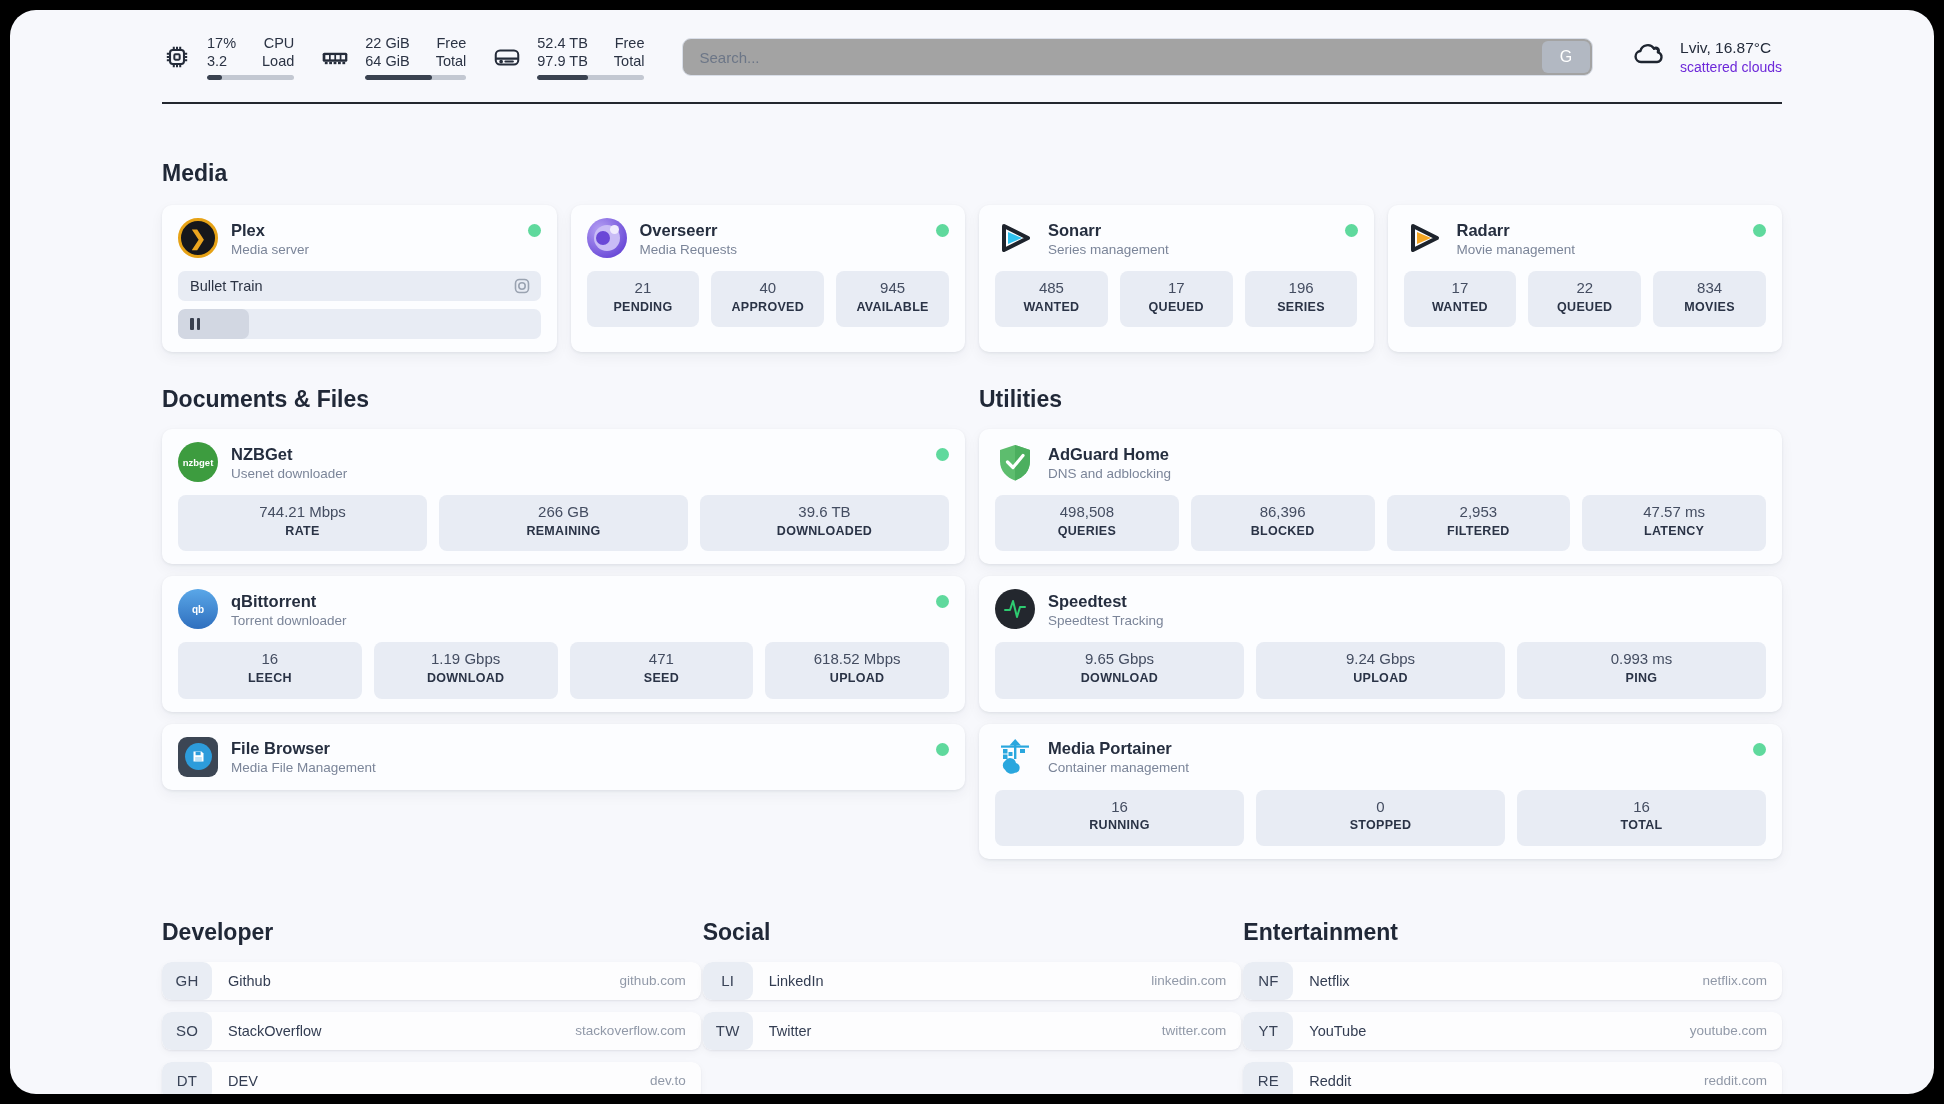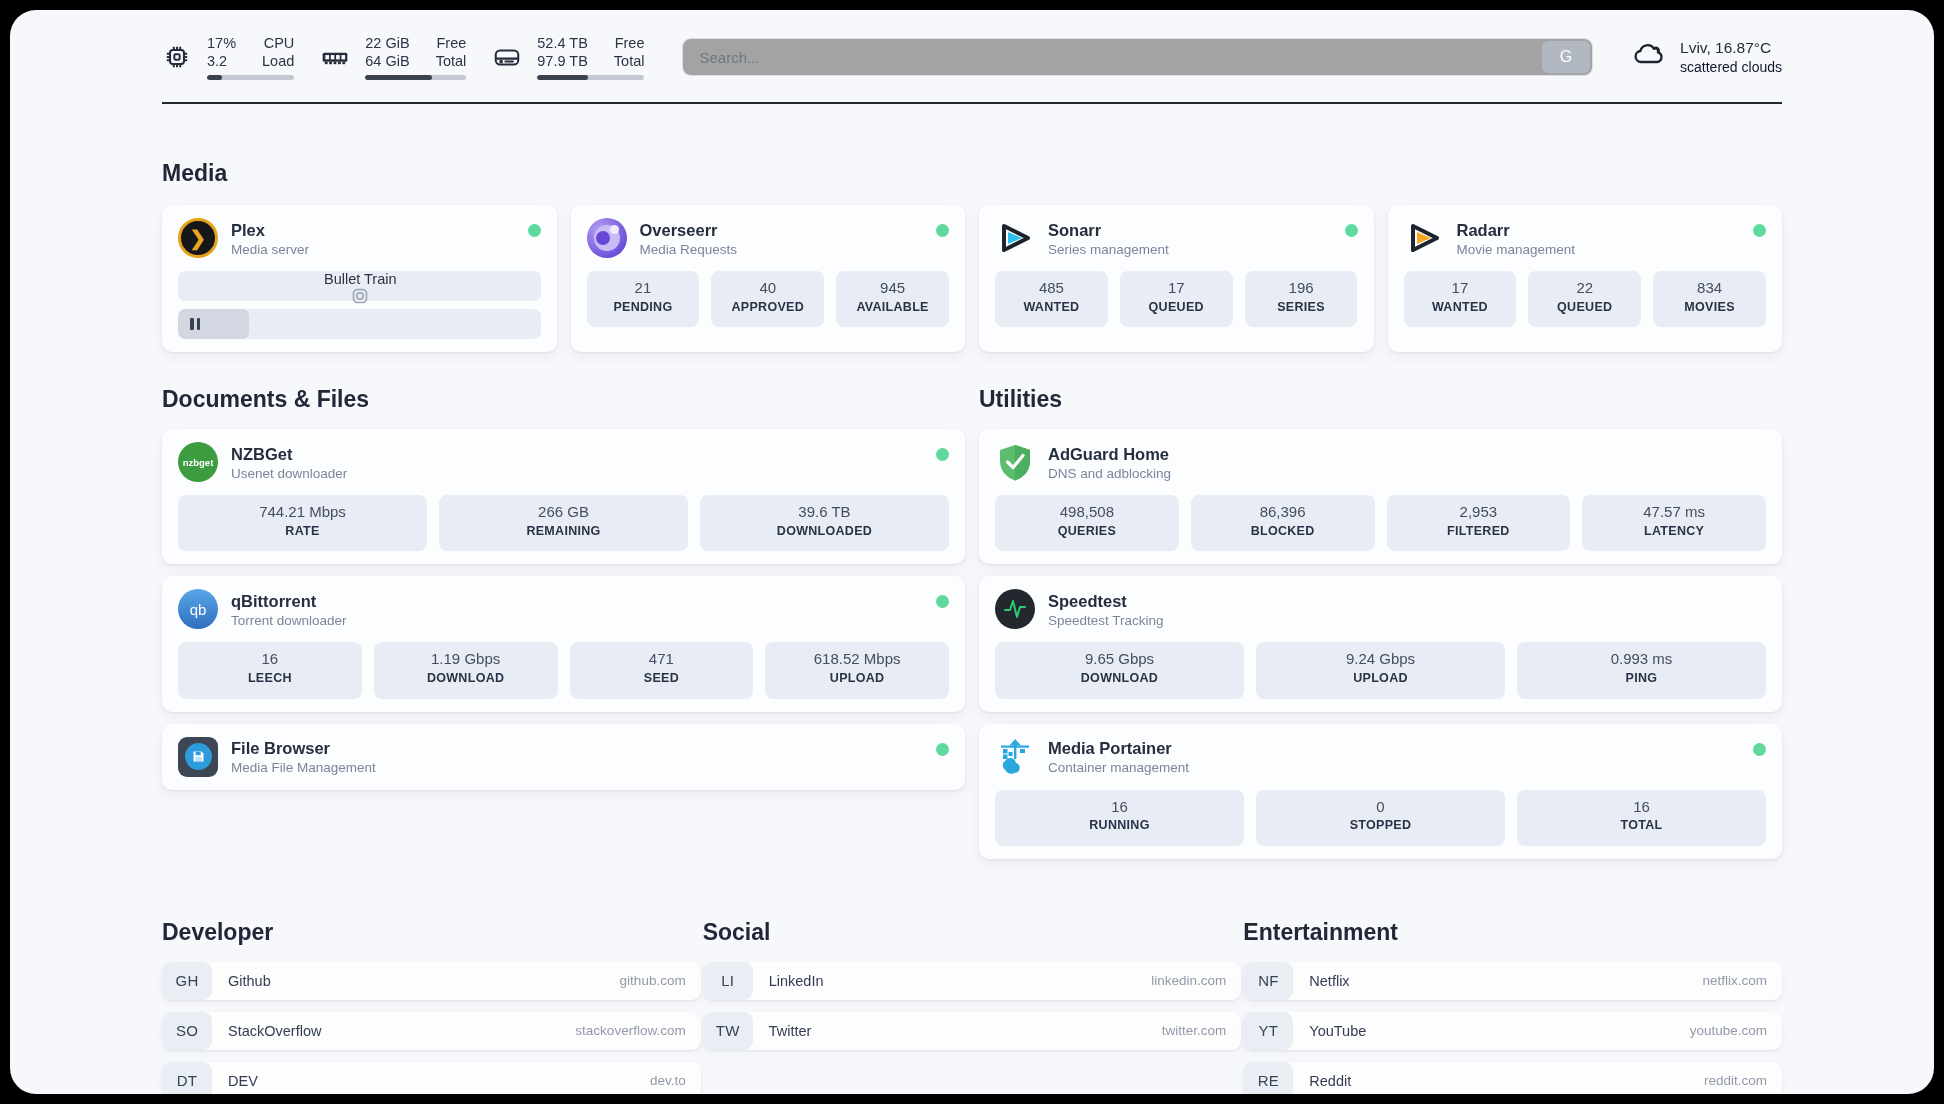--- a/index.html
+++ b/index.html
@@ -21,21 +21,21 @@
 
   .search-wrap { flex:1; margin:0 38px; position:relative; }
   .search-input { width:100%; height:38px; border:1px solid #d9dee8; border-radius:9px; background:#a3a3a3;
     font-family:"Liberation Sans",sans-serif; font-size:15px; color:#2b3344; padding:0 60px 0 16px; outline:none; }
   .search-input::placeholder { color:#6c7687; }
   .search-btn { position:absolute; right:3px; top:3px; bottom:3px; width:48px; background:#b2b8c2; border:none;
     border-radius:6px; color:#fff; font-size:16px; font-family:"Liberation Sans",sans-serif; cursor:pointer; }
 
   .weather { display:flex; align-items:center; gap:13px; white-space:nowrap; }
   .weather-line1 { font-size:15.5px; color:#242c3b; font-weight:500; }
-  .weather-line2 { font-size:14px; color:#0f172a; margin-top:2px; }
+  .weather-line2 { font-size:14px; color:#6d28d9; margin-top:2px; }
 
   .divider { margin-top:22px; border-bottom:2px solid #23272f; }
 
   
   h2.section-title { font-size:23px; font-weight:600; color:#202837; }
   .media-title { margin-top:56px; margin-bottom:18px; }
   .media-grid { display:grid; grid-template-columns:repeat(4,1fr); gap:14px; }
 
   .card { background:var(--cardBg,#fcfdff); border-radius:10px; padding:13px 16px;
     box-shadow:0 1px 3px rgba(25,33,52,.08), 0 5px 14px rgba(25,33,52,.05); cursor:pointer; }
@@ -45,21 +45,21 @@
   .card-sub { font-size:13.5px; color:#7b8599; margin-top:1px; }
   .dot { width:13px; height:13px; border-radius:50%; background:var(--accentGreen,#5fd99d); margin-left:auto; align-self:flex-start; margin-top:6px; }
 
   .stats-row { display:flex; gap:12px; margin-top:13px; }
   .tile { flex:1; background:var(--tileBg,#e8ecf4); border-radius:8px; padding:7px 6px 12px; text-align:center; }
   .tile-value { font-size:15px; color:#444d61; line-height:1.35; }
   .tile-label { font-size:12.5px; font-weight:700; color:#2a3346; letter-spacing:.3px; text-transform:uppercase; line-height:1.35; }
 
   
   .np-row { margin-top:13px; height:30px; background:var(--tileBg,#e8ecf4); border-radius:7px;
-    display:flex; align-items:center; justify-content:space-between; padding:0 10px 0 12px;flex-direction:column; }
+    display:flex; align-items:center; justify-content:space-between; padding:0 10px 0 12px; }
   .np-title { font-size:14.5px; color:#2b3344; font-weight:500; }
   .np-icon { display:flex; color:#9aa3b1; cursor:pointer; }
   .prog-row { margin-top:8px; height:30px; background:var(--tileBg,#e8ecf4); border-radius:7px; position:relative; overflow:hidden; }
   .prog-fill { position:absolute; left:0; top:0; bottom:0; background:#d2d7e2; border-radius:7px; }
   .prog-pause { position:absolute; left:12px; top:50%; transform:translateY(-50%); display:flex; gap:3px; }
   .prog-pause span { width:3.5px; height:12px; background:#39404f; border-radius:1px; }
   .prog-time { position:absolute; right:12px; top:50%; transform:translateY(-50%); font-size:14.5px; font-weight:600; color:#0369a1;margin-top:40px; }
 
   .mid-grid { display:grid; grid-template-columns:1fr 1fr; gap:14px; margin-top:34px; align-items:start; }
   .col-title { margin-bottom:16px; }
@@ -75,21 +75,21 @@
   .link-url { font-size:13.5px; color:#9199a8; margin-left:auto; margin-right:15px; }
 
   
   .appicon { width:40px; height:40px; flex:none; display:flex; align-items:center; justify-content:center; }
   .icon-plex { border-radius:50%; background:#16171b; border:3px solid #e6a216; color:#eba51f; font-size:20px; font-weight:700; }
   .icon-overseerr { border-radius:50%; background:radial-gradient(circle at 32% 30%, #b5a0f4, #6c4cd8 75%); position:relative; overflow:hidden; }
   .icon-overseerr .eye { position:absolute; left:7px; top:7px; width:26px; height:26px; border-radius:50%; background:#c9bcf6; }
   .icon-overseerr .pupil { position:absolute; left:9px; top:13px; width:14px; height:14px; border-radius:50%; background:#6a48d7; }
   .icon-overseerr .glint { position:absolute; right:8px; top:7px; width:9px; height:9px; border-radius:50%; background:#f0ecfd; }
   .icon-nzbget { border-radius:50%; background:#3d9c3f; color:#fff; font-size:9.5px; font-weight:700; }
-  .icon-qb { border-radius:50%; background:linear-gradient(180deg,#5aa7e8,#2f6fbe); color:#fff; font-size:15px; font-weight:400; }
+  .icon-qb { border-radius:50%; background:linear-gradient(180deg,#5aa7e8,#2f6fbe); color:#fff; font-size:10px; font-weight:700; }
   .icon-fb { border-radius:9px; background:#3c4654; }
   .icon-fb .fb-circle { width:27px; height:27px; border-radius:50%; background:#2d9cdb; display:flex; align-items:center; justify-content:center; }
   .icon-speedtest { border-radius:50%; background:#23272e; }
 
   .g-abbr { letter-spacing:.2px; }
 </style>
 </head>
 <body>
 
 <div class="frame">

